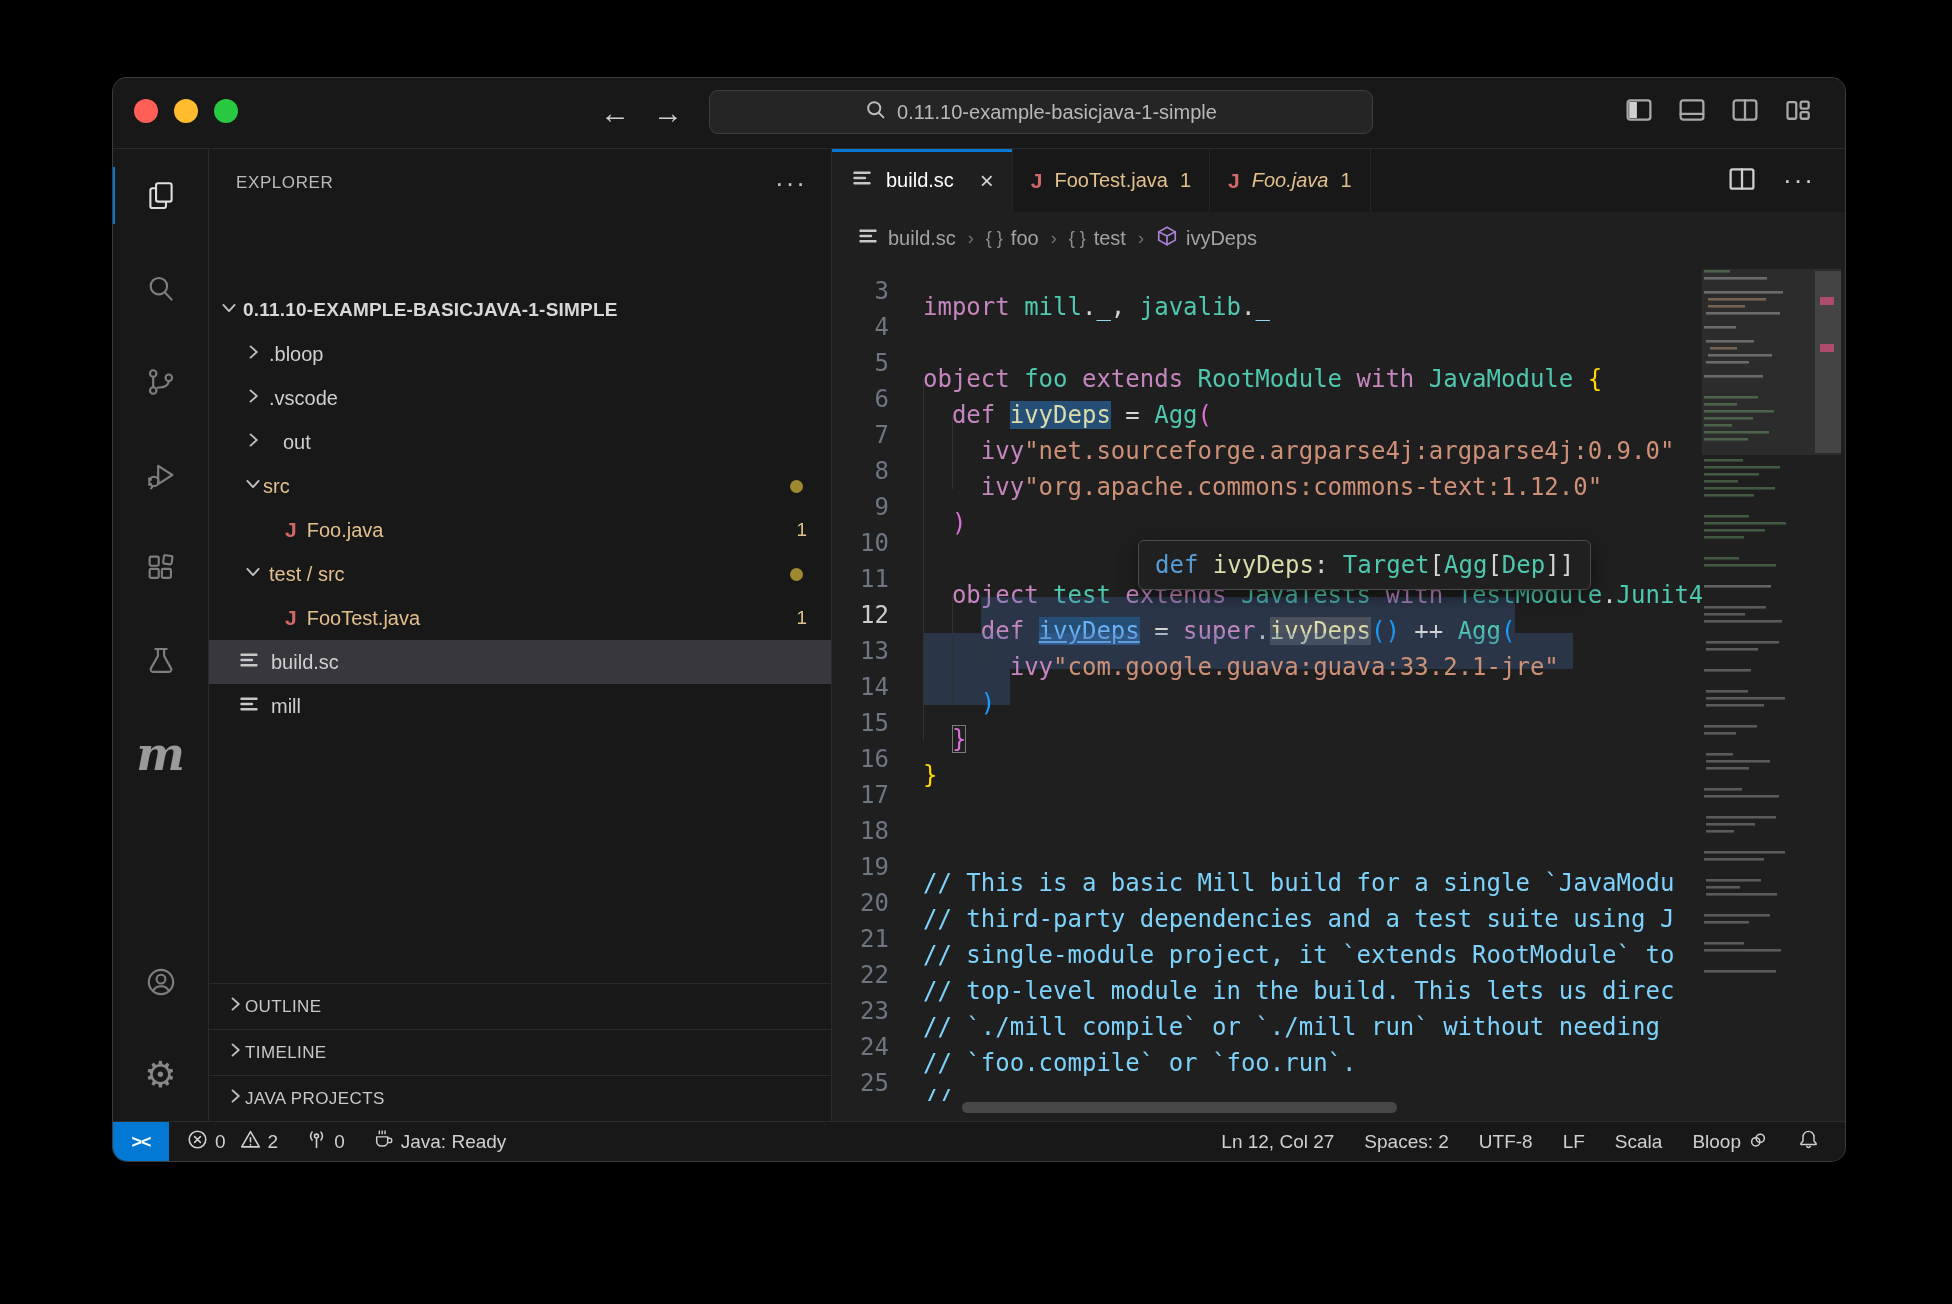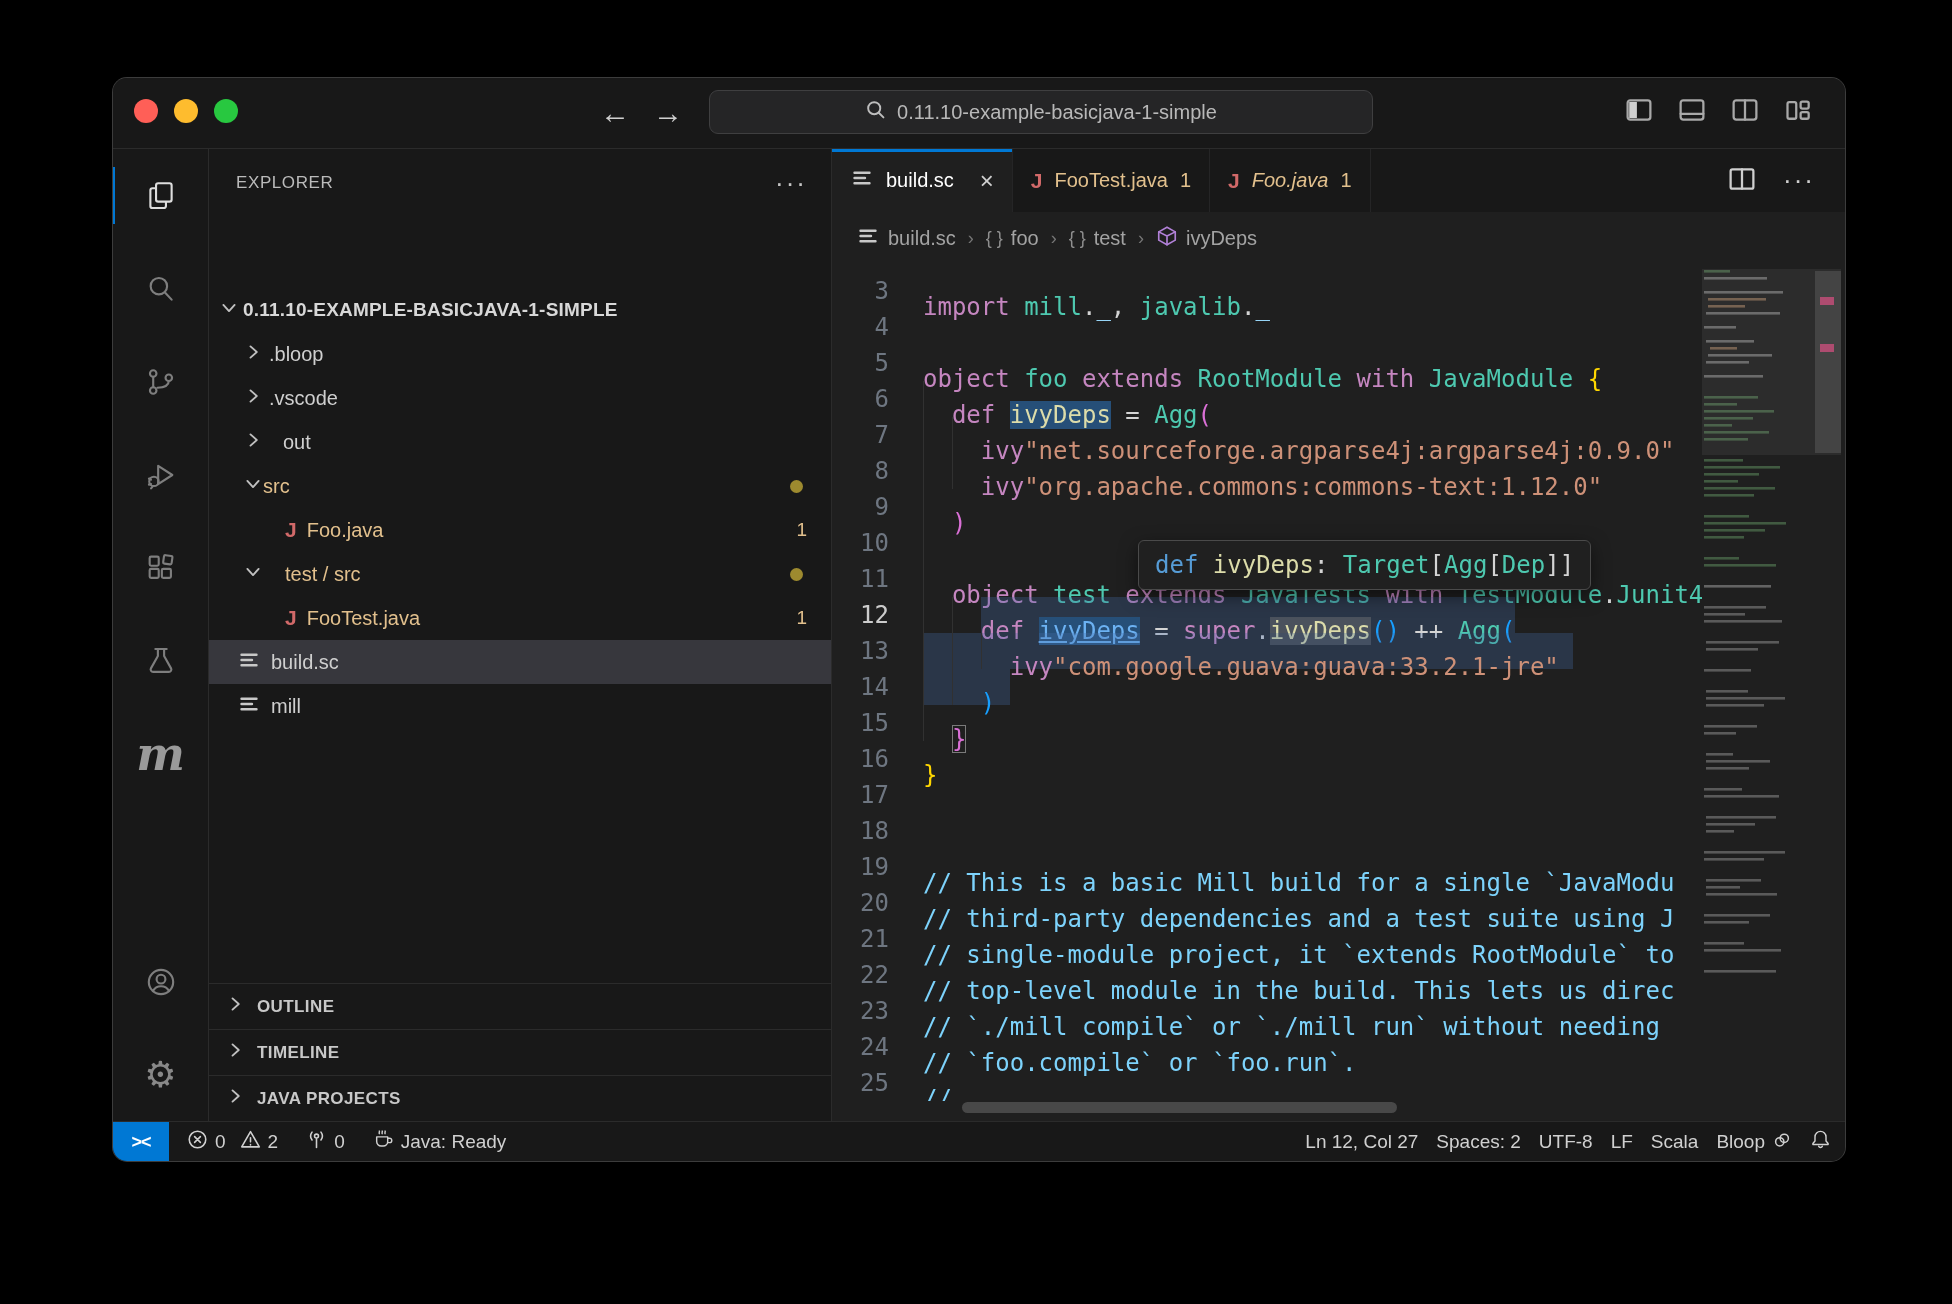--- a/index.html
+++ b/index.html
@@ -34,22 +34,22 @@
   .trow{height:44px;display:flex;align-items:center;font-size:20px;position:relative;}
   .trow.sel{background:#37373d;}
   .chev{color:#c0c0c0;flex:0 0 auto;}
   .lbl{white-space:nowrap;}
   .mod{color:#e2c08d;}
   .badge{position:absolute;right:24px;color:#e2c08d;font-size:19px;}
   .dot{position:absolute;right:28px;width:13px;height:13px;border-radius:50%;background:#9d8a2f;}
   .jicon{color:#d16969;font-weight:bold;font-size:21px;}
   .root-label{font-weight:bold;font-size:19px;color:#d8d8d8;letter-spacing:.2px;}
   .sections{position:absolute;left:0;right:0;bottom:0;}
-  .section{height:45px;border-top:1px solid #2b2b2b;display:flex;align-items:center;gap:12px;
-    padding-left:16px;font-weight:bold;font-size:17px;color:#c8c8c8;letter-spacing:.4px;}
+  .section{height:45px;border-top:1px solid #2b2b2b;display:flex;align-items:center;
+    padding-left:16px;font-weight:normal;font-size:17px;color:#c8c8c8;letter-spacing:.4px;}
   
   .editor{flex:1;display:flex;flex-direction:column;min-width:0;background:#1f1f1f;}
   .tabbar{height:63px;background:#181818;display:flex;align-items:stretch;}
   .tab{display:flex;align-items:center;gap:12px;padding:0 18px;font-size:20px;border-right:1px solid #252526;position:relative;color:#969696;}
   .tab.active{background:#1f1f1f;color:#fff;}
   .tab.active:before{content:"";position:absolute;left:0;right:0;top:0;height:3px;background:#0078d4;}
   .tab .close{margin-left:14px;font-size:24px;color:#d0d0d0;}
   .tab.italic .tlabel{font-style:italic;}
   .tabbar-actions{margin-left:auto;display:flex;align-items:center;gap:26px;padding-right:30px;color:#cfcfcf;}
   .breadcrumb{height:52px;display:flex;align-items:center;gap:10px;padding-left:24px;font-size:20px;color:#a3a3a3;}
@@ -78,21 +78,21 @@
   .vscroll{position:absolute;left:983px;top:7px;width:26px;height:182px;background:rgba(140,140,140,.25);}
   .mm-marker{position:absolute;left:988px;width:14px;height:8px;background:rgba(201,79,124,.8);}
   .hscroll{position:absolute;left:130px;top:838px;width:435px;height:11px;border-radius:6px;background:rgba(140,140,140,.38);}
   
   .statusbar{height:40px;background:#181818;border-top:1px solid #2b2b2b;display:flex;align-items:center;
     font-size:19px;color:#d0d0d0;}
   .remote{width:56px;height:41px;background:#0078d4;color:#fff;display:flex;align-items:center;
     justify-content:center;font-weight:bold;font-size:18px;letter-spacing:-1px;}
   .sb-item{display:flex;align-items:center;gap:7px;}
   .sb-left{display:flex;align-items:center;gap:28px;padding-left:18px;}
-  .sb-right{margin-left:auto;display:flex;align-items:center;gap:18px;padding-right:14px;}
+  .sb-right{margin-left:auto;display:flex;align-items:center;gap:30px;padding-right:26px;}
   svg{stroke-linecap:round;stroke-linejoin:round;}
 </style>
 </head>
 <body>
 
 <div class="win">
 
   <div class="titlebar">
     <div class="tl" style="left:21px;background:#ff5f57"></div>
     <div class="tl" style="left:61px;background:#febc2e"></div>
@@ -235,21 +235,21 @@
             <span style="margin-left:76px;display:flex;align-items:center;">
               <span class="jicon">J</span>
             </span>
             <span class="lbl mod" style="margin-left:10px">Foo.java</span>
             <span class="badge">1</span>
           </div>
           <div class="trow">
             <span class="chev" style="margin-left:34px"><svg width="20" height="20" viewBox="0 0 16 16" fill="none" stroke="#c0c0c0" stroke-width="1.5">
                 <path d="M3.5 5.5 8 10.5l4.5-5"></path>
               </svg></span>
-            <span class="lbl mod" style="margin-left:22px">test / src</span>
+            <span class="lbl mod" style="margin-left:6px">test / src</span>
             <span class="dot"></span>
           </div>
           <div class="trow">
             <span style="margin-left:76px;display:flex;align-items:center;">
               <span class="jicon">J</span>
             </span>
             <span class="lbl mod" style="margin-left:10px">FooTest.java</span>
             <span class="badge">1</span>
           </div>
           <div class="trow sel">

